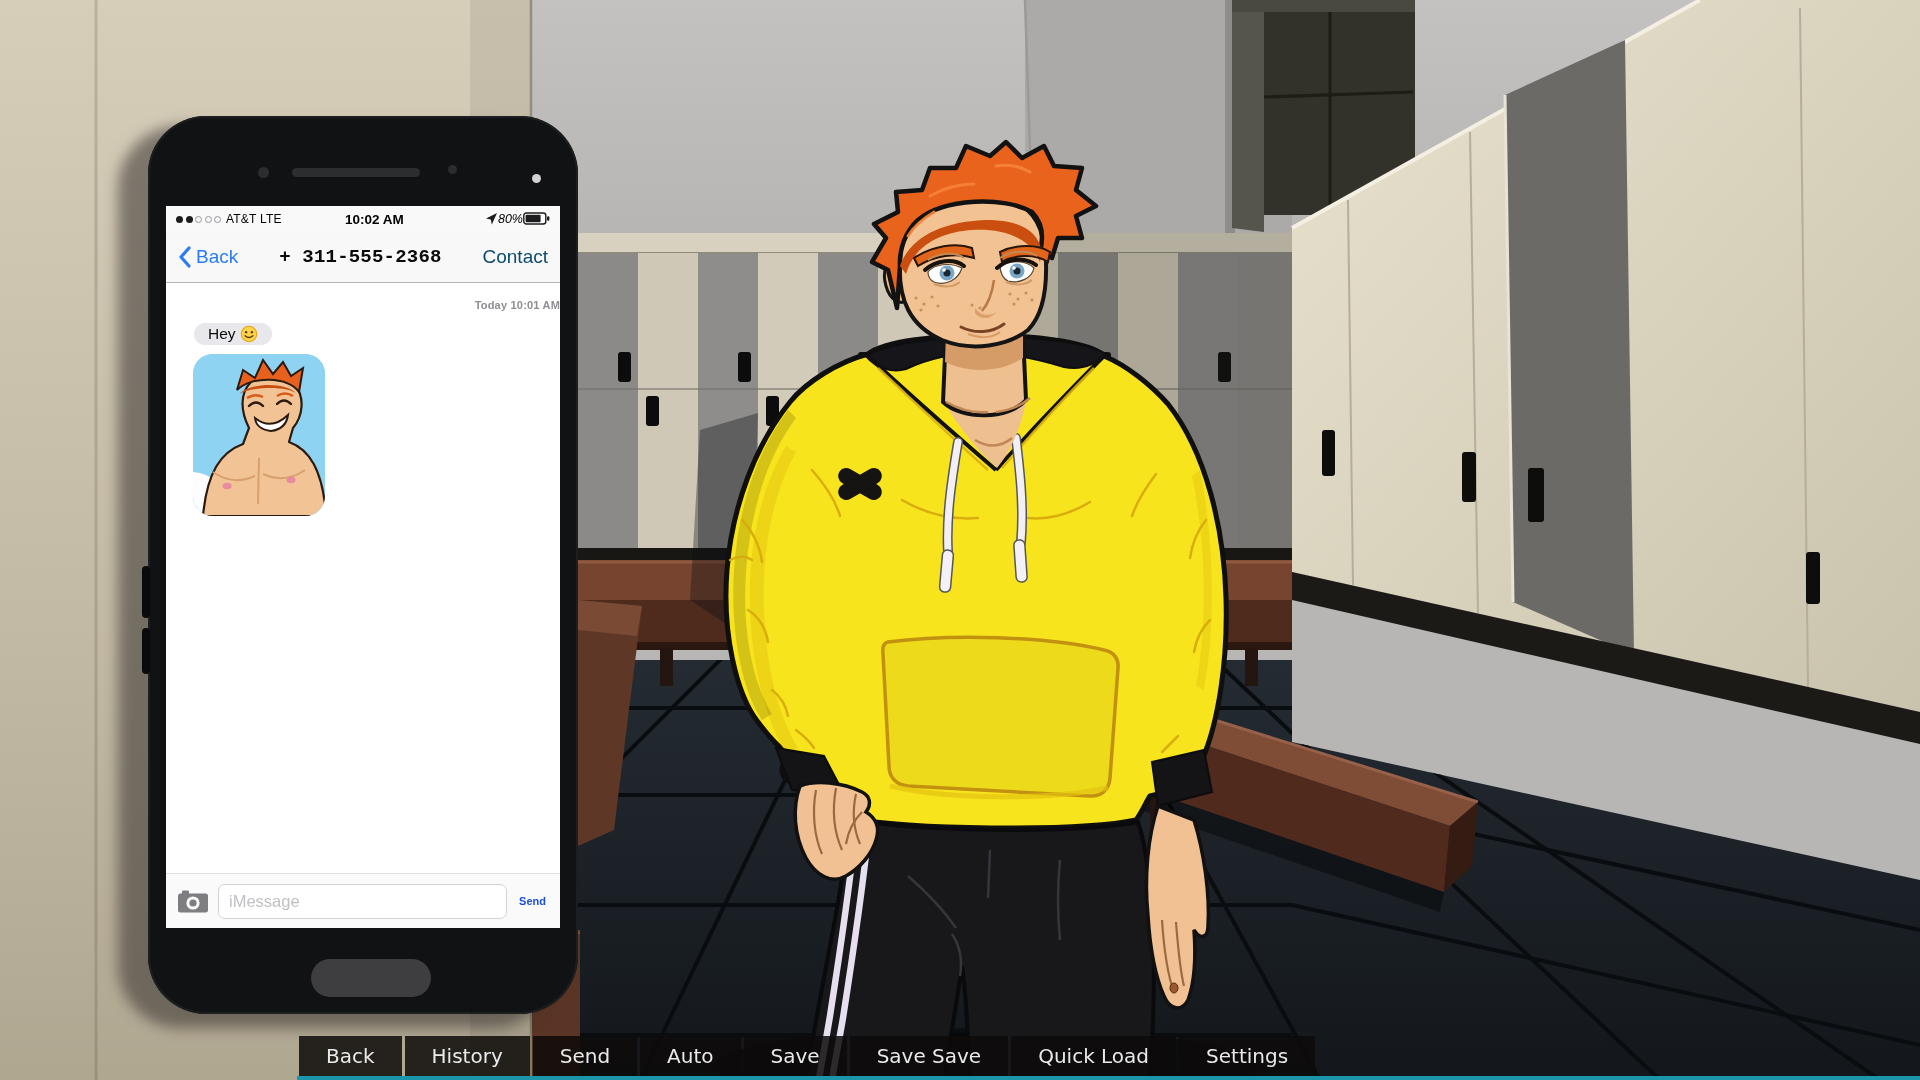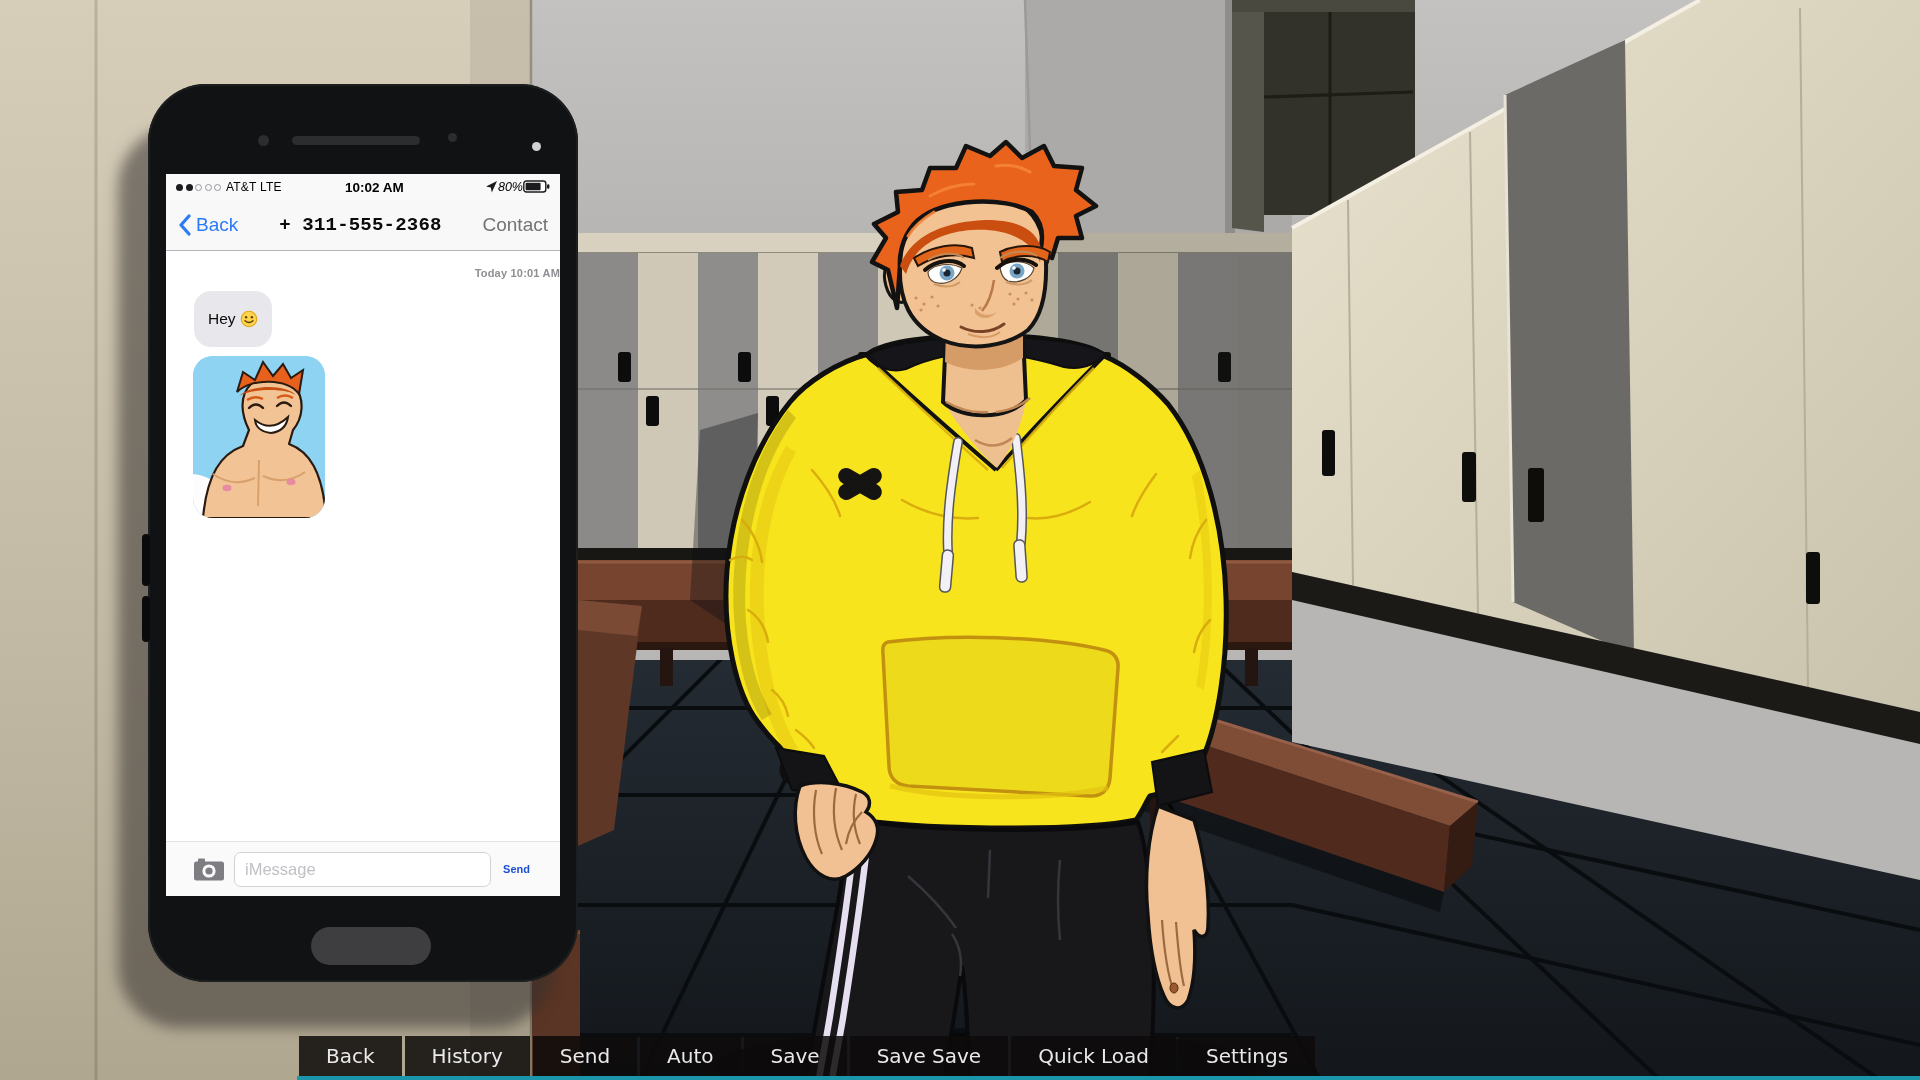--- a/index.html
+++ b/index.html
@@ -1,21 +1,21 @@
 <!DOCTYPE html>
 <html><head>
 <meta charset="utf-8">
 <style>
   html,body{margin:0;padding:0;background:#000;}
   .stage{position:relative;width:1920px;height:1080px;overflow:hidden;background:#b7b6b4;font-family:"Liberation Sans",sans-serif;}
   .stage svg{display:block;}
   #bg,#character{position:absolute;left:0;top:0;pointer-events:none;}
   
   .phone-shadow{position:absolute;left:118px;top:126px;width:436px;height:902px;border-radius:62px;background:rgba(52,48,45,.55);filter:blur(7px);z-index:3;}
-  .phone{position:absolute;left:148px;top:84px;width:430px;height:898px;background:#111213;border-radius:58px;z-index:5;box-shadow:inset 0 0 0 2px #1d1e1f;}
+  .phone{position:absolute;left:148px;top:116px;width:430px;height:898px;background:#111213;border-radius:58px;z-index:5;box-shadow:inset 0 0 0 2px #1d1e1f;}
   .vol{position:absolute;left:-6px;width:8px;background:#0a0a0a;border-radius:4px;}
   .vol.v1{top:450px;height:52px;} .vol.v2{top:512px;height:46px;}
   .earpiece{position:absolute;left:144px;top:52px;width:128px;height:9px;border-radius:5px;background:#2c2d2e;}
   .cam-dot{position:absolute;border-radius:50%;background:#2c2d2e;}
   .cam-dot.d1{left:110px;top:51px;width:11px;height:11px;}
   .cam-dot.d2{left:300px;top:49px;width:9px;height:9px;}
   .cam-dot.d3{left:384px;top:58px;width:9px;height:9px;background:#d2d2d6;}
   .home-btn{position:absolute;left:163px;top:843px;width:120px;height:38px;border-radius:19px;background:#3e3e40;}
   .screen{position:absolute;left:18px;top:90px;width:394px;height:722px;background:#fff;overflow:hidden;display:flex;flex-direction:column;}
   
@@ -24,28 +24,28 @@
   .sig i{display:block;width:7px;height:7px;border-radius:50%;}
   .sig i.f{background:#1c1c1e;} .sig i.h{border:1.5px solid #97979d;width:5px;height:5px;}
   .carrier{font-size:12px;color:#000;letter-spacing:.2px;}
   .clock{flex:1;text-align:center;font-size:13.5px;font-weight:bold;color:#000;margin-left:-18px;}
   .batt-group{display:flex;align-items:flex-start;font-style:italic;}
   .batt-pct{font-size:12.5px;color:#000;}
   
   .navbar{height:50px;background:#f8f8f8;border-bottom:1px solid #b6b6ba;display:flex;align-items:center;padding:0 12px;flex:0 0 auto;}
   .back-btn{display:flex;align-items:center;gap:5px;color:#2b7bf7;font-size:19px;cursor:pointer;}
   .nav-title{flex:1;text-align:center;font-size:19px;font-weight:bold;color:#0a0a0a;letter-spacing:.2px;font-family:Liberation Mono, monospace;}
-  .contact-btn{color:#737373;font-size:19px;cursor:pointer;}
+  .contact-btn{color:#0c4a6e;font-size:19px;cursor:pointer;}
   
   .chat{flex:1;background:#fff;position:relative;}
   .date-header{text-align:right;font-size:11px;font-weight:bold;color:#8e8e93;margin-top:16px;letter-spacing:.2px;}
-  .bubble{display:inline-flex;align-items:center;gap:4px;margin:12px 0 0 28px;background:#e8e7eb;border-radius:17px;padding:19px 14px;font-size:15.5px;color:#0c0c0c;}
+  .bubble{display:inline-flex;align-items:center;gap:4px;margin:12px 0 0 28px;background:#e8e7eb;border-radius:17px;padding:2px 14px;font-size:15.5px;color:#0c0c0c;}
   .photo-msg{margin:9px 0 0 27px;width:132px;height:162px;border-radius:20px;overflow:hidden;background:#8fd3f3;cursor:pointer;}
   
-  .composer{height:54px;background:#fafafa;border-top:1px solid #e2e2e5;display:flex;align-items:center;padding:0 28px;gap:10px;flex:0 0 auto;}
+  .composer{height:54px;background:#fafafa;border-top:1px solid #e2e2e5;display:flex;align-items:center;padding:0 12px;gap:10px;flex:0 0 auto;}
   .composer input{flex:1;height:33px;border:1px solid #d3d3d7;border-radius:7px;background:#fff;padding:0 10px;font-size:16.5px;font-family:"Liberation Sans",sans-serif;color:#333;outline:none;}
   .composer input::placeholder{color:#c0c0c5;}
   .send-btn{font-size:11px;font-weight:bold;color:#1d4ed8;cursor:pointer;padding:0 2px;}
   
   .quick-menu{position:absolute;left:299px;top:1036px;height:40px;display:flex;gap:3px;z-index:10;}
   .qm-item{background:rgba(13,11,9,.85);color:#e9e9e9;font-family:"DejaVu Sans",sans-serif;font-size:20px;line-height:40px;padding:0 27px;white-space:nowrap;cursor:pointer;}
   .accent-line{position:absolute;left:297px;top:1076px;width:1623px;height:4px;background:#1a95aa;z-index:10;}
 </style>
 </head>
 <body>

